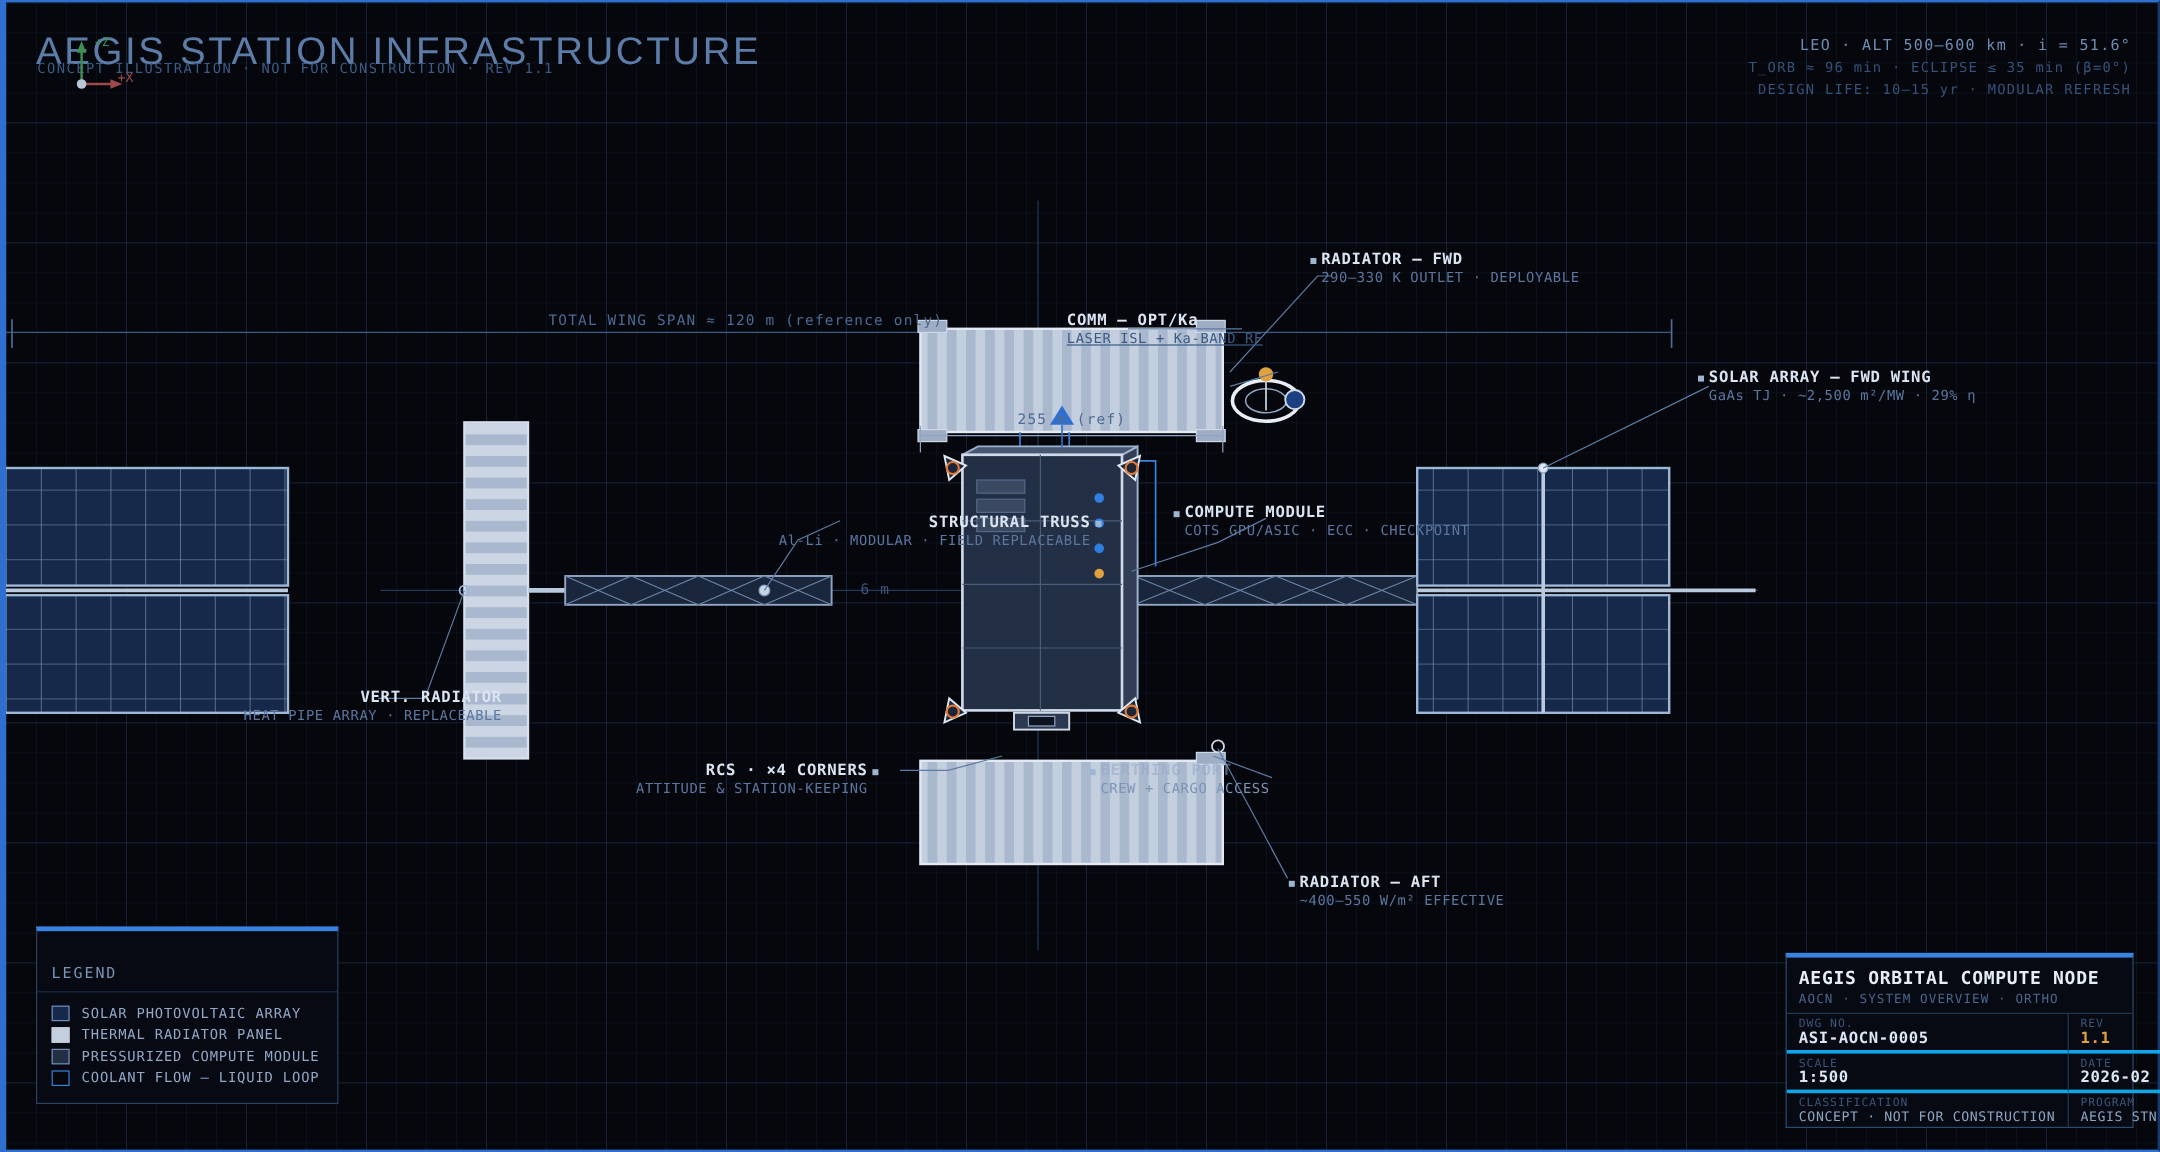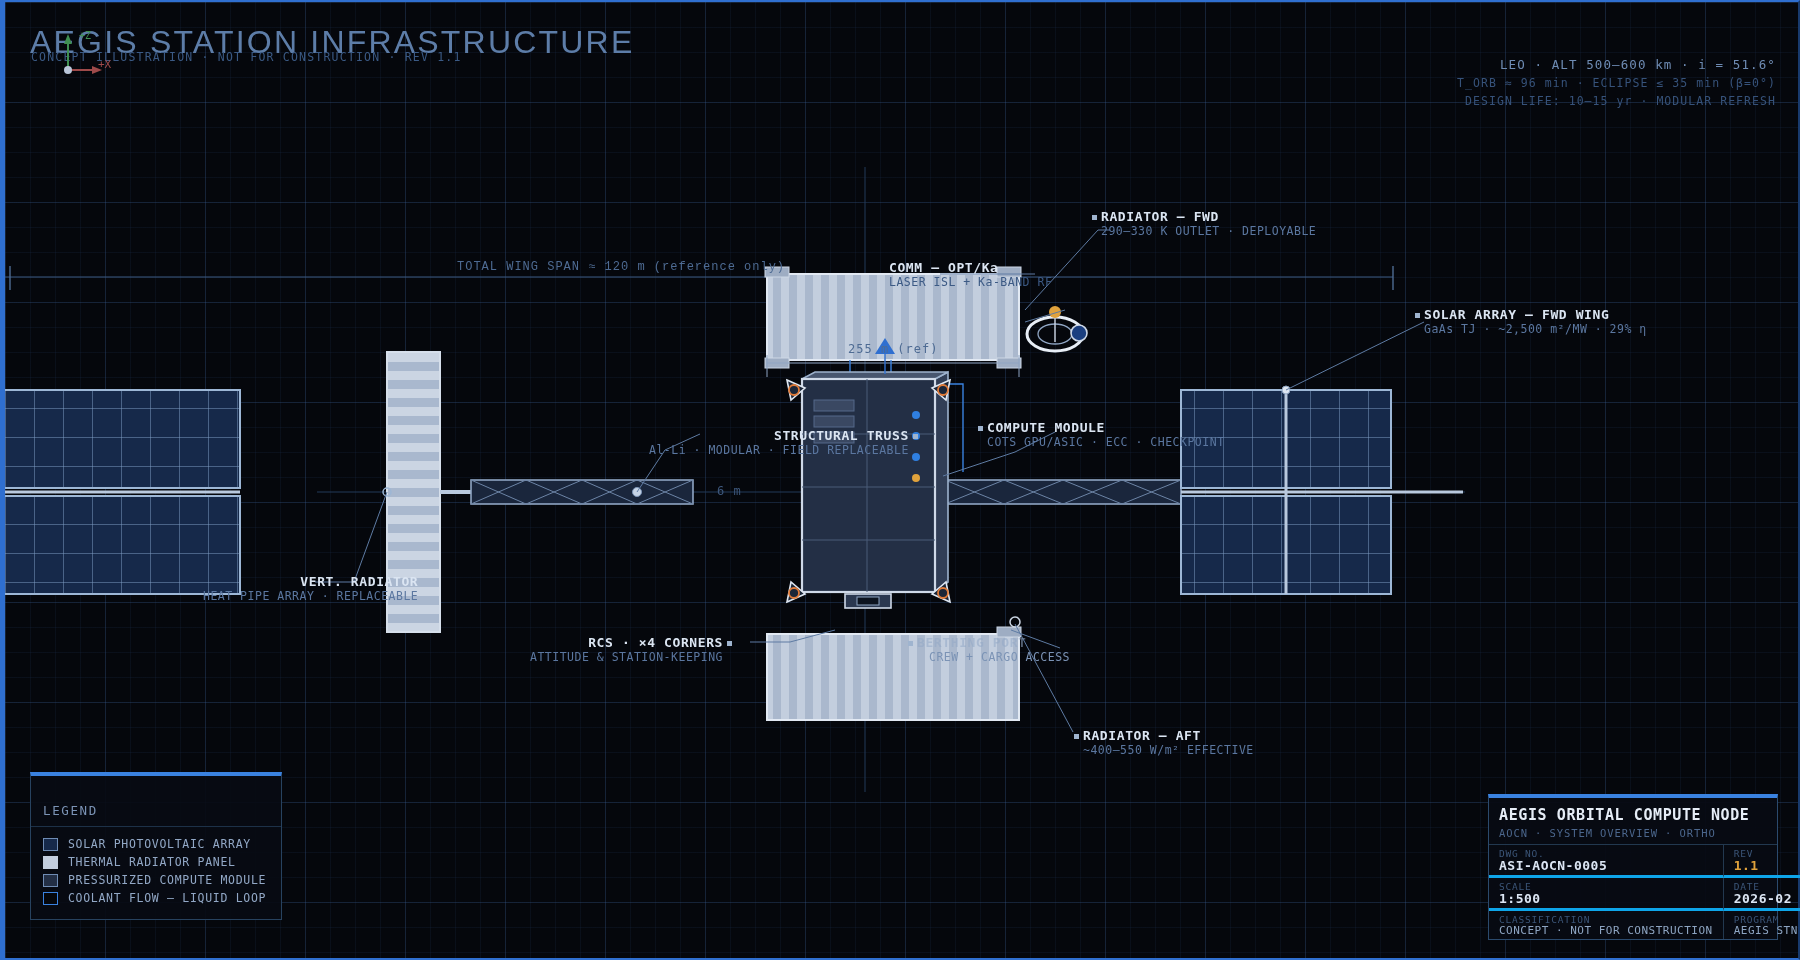--- a/index.html
+++ b/index.html
@@ -41,21 +41,21 @@
   #hdr-sub {
     position:absolute; left:26px; top:48px;
     font-size:11.5px; letter-spacing:1.2px; color:#3c5madd; color:#3b5a85;
     white-space:nowrap;
   }
   .axis-ind { position:absolute; left:55px; top:30px; width:60px; height:45px; }
   .axis-z-lbl { position:absolute; left:19px; top:-2px; font-size:10px; color:#3f8f52; }
   .axis-x-lbl { position:absolute; left:38px; top:26px; font-size:11px; color:#9e4a4a; }
 
   #orbit-info { position:absolute; right:22px; top:28px; text-align:right; }
-  #orbit-info .l1 { font-size:12.5px; color:#6f8cb4; letter-spacing:1.1px;margin-top:27px; }
+  #orbit-info .l1 { font-size:12.5px; color:#6f8cb4; letter-spacing:1.1px; }
   #orbit-info .l2,#orbit-info .l3 { font-size:11.5px; color:#36527a; letter-spacing:1.05px; margin-top:4px; }
 
   
   .callout { position:absolute; white-space:nowrap; }
   .callout .ttl {
     font-size:13px; font-weight:bold; letter-spacing:.6px; color:#dbe5f2;
     font-family:"DejaVu Sans Mono","Liberation Mono",monospace;
   }
   .callout .sub {
     font-size:11.5px; color:#5b7characters; color:#5b77a0; letter-spacing:.5px; margin-top:0;
@@ -281,33 +281,33 @@
       <path d="M1281 388 L1419 320"></path>
       <path d="M938 474 L1010 450 L1050 430"></path>
       <path d="M632 490 L660 448 L695 432"></path>
       <path d="M382 490 L349 580 L310 580"></path>
       <path d="M745 640 L785 640 L830 628"></path>
       <path d="M1010 622 L1068 730"></path>
       <path d="M1055 646 L1006 628"></path>
     </g>
   </svg>
 
-  <div class="dimtxt" style="left:452px; top:258px;font-family:Liberation Mono, monospace;">TOTAL WING SPAN  ≈ 120 m  (reference only)</div>
+  <div class="dimtxt" style="left:452px; top:258px;">TOTAL WING SPAN  ≈ 120 m  (reference only)</div>
   <div class="dimtxt" style="left:843px; top:340px;">255 m (ref)</div>
   <div class="dimtxt" style="left:712px; top:482px; color:#3d577c;">6 m</div>
 
   <div class="callout" style="left:1096px; top:207px;">
     <div class="tick" style="left:-9px; top:6px;"></div>
     <div class="ttl">RADIATOR — FWD</div>
     <div class="sub">290–330 K OUTLET · DEPLOYABLE</div>
   </div>
 
   <div class="callout" style="left:884px; top:258px;">
     <div class="ttl">COMM — OPT/Ka</div>
-    <div class="sub" style="color:#3c5a85;">LASER ISL + Ka-BAND RF</div>
+    <div class="sub" style="color:#3c5a85;text-decoration:underline;">LASER ISL + Ka-BAND RF</div>
   </div>
 
   <div class="callout" style="left:1419px; top:305px;">
     <div class="tick" style="left:-9px; top:6px;"></div>
     <div class="ttl">SOLAR ARRAY — FWD WING</div>
     <div class="sub">GaAs TJ · ~2,500 m²/MW · 29% η</div>
   </div>
 
   <div class="callout" style="left:982px; top:418px;">
     <div class="tick" style="left:-9px; top:6px;"></div>
@@ -328,21 +328,21 @@
 
   <div class="callout" style="left:525px; top:633px; text-align:right;">
     <div class="tick" style="left:auto; right:-9px; top:6px;"></div>
     <div class="ttl">RCS · ×4 CORNERS</div>
     <div class="sub">ATTITUDE &amp; STATION-KEEPING</div>
   </div>
 
   <div class="callout" style="left:912px; top:633px;">
     <div class="tick" style="left:-9px; top:6px;"></div>
     <div class="ttl" style="color:#93a9c7; opacity:.55;">BERTHING PORT</div>
-    <div class="sub" style="color:#7b93b5;padding-left:12px;">CREW + CARGO ACCESS</div>
+    <div class="sub" style="color:#7b93b5;">CREW + CARGO ACCESS</div>
   </div>
 
   <div class="callout" style="left:1078px; top:726px;">
     <div class="tick" style="left:-9px; top:6px;"></div>
     <div class="ttl">RADIATOR — AFT</div>
     <div class="sub">~400–550 W/m² EFFECTIVE</div>
   </div>
 
   <div id="legend">
     <div class="lg-ttl">LEGEND</div>

